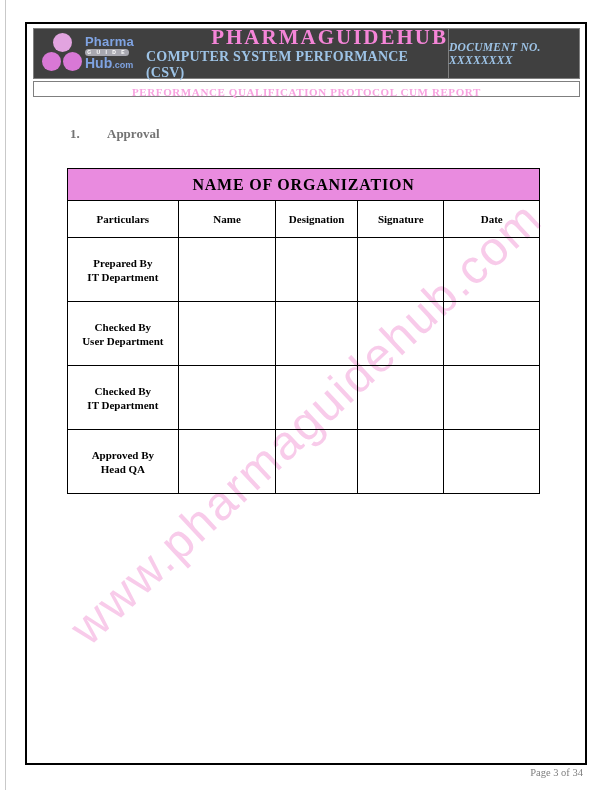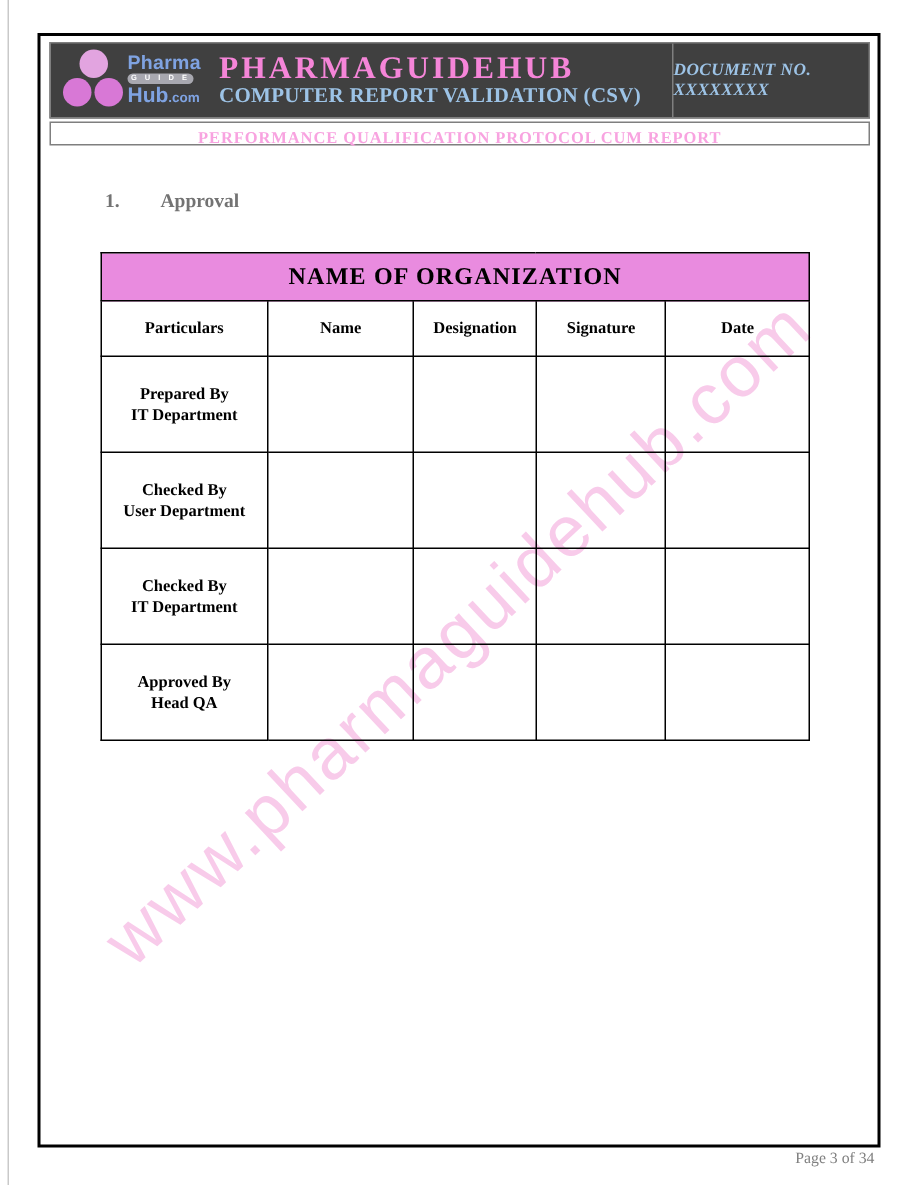--- a/index.html
+++ b/index.html
@@ -51,21 +51,21 @@
     background: #a8a8b0; border-radius: 4px;
     color: #fff; font-size: 5px; letter-spacing: 2px;
     text-align: center;
   }
   .logo-line2 { font-size: 14px; line-height: 13px; }
   .logo-com { font-size: 9px; }
 
   .title-cell {
     flex: 1;
     display: flex; flex-direction: column;
-    justify-content: center; align-items: flex-start;
+    justify-content: center; align-items: flex-end;
   }
   .main-title {
     font-size: 21px; line-height: 23px;
     font-weight: bold; color: #f585d8;
     letter-spacing: 2px;
   }
   .sub-title {
     font-size: 14px; line-height: 16px;
     font-weight: bold; color: #9dc3e6;
     letter-spacing: 0.2px;
@@ -178,21 +178,21 @@
         <div class="circle c-right"></div>
         <div class="logo-text">
           <div class="logo-line1">Pharma</div>
           <div class="logo-pill">G U I D E</div>
           <div class="logo-line2"><span>Hub</span><span class="logo-com">.com</span></div>
         </div>
       </div>
     </div>
     <div class="title-cell">
       <div class="main-title">PHARMAGUIDEHUB</div>
-      <div class="sub-title">COMPUTER REPORT VALIDATION (CSV)</div>
+      <div class="sub-title">COMPUTER SYSTEM PERFORMANCE (CSV)</div>
     </div>
     <div class="doc-cell">
       <div class="doc-line">DOCUMENT NO.</div>
       <div class="doc-line">XXXXXXXX</div>
     </div>
   </div>
 
   <div class="banner-box">
     <span class="banner-text">PERFORMANCE QUALIFICATION PROTOCOL CUM REPORT</span>
   </div>

